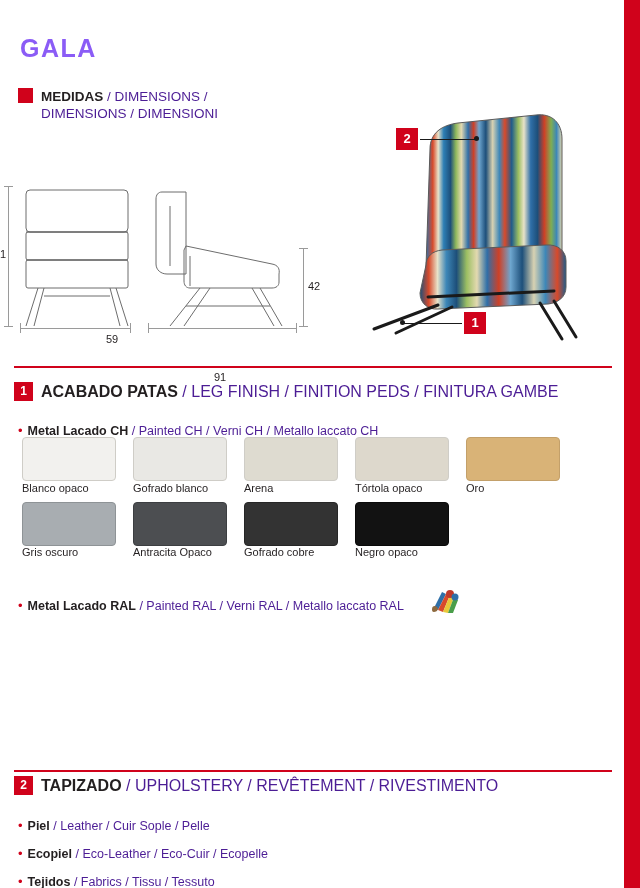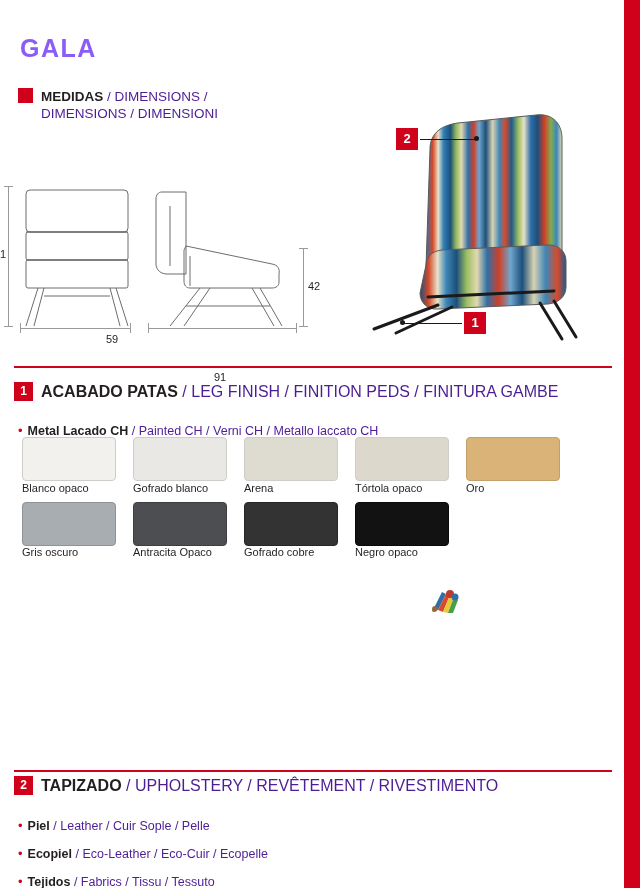--- a/index.html
+++ b/index.html
@@ -354,20 +354,23 @@
 
   <div class="swatch" style="left:133px; top:502px; background:#4c4e51; border:1px solid #3c3e41;"></div>
   <div class="swatch-label" style="left:133px; top:546px;">Antracita Opaco</div>
 
   <div class="swatch" style="left:244px; top:502px; background:#333333; border:1px solid #262626;"></div>
   <div class="swatch-label" style="left:244px; top:546px;">Gofrado cobre</div>
 
   <div class="swatch" style="left:355px; top:502px; background:#121212; border:1px solid #0a0a0a;"></div>
   <div class="swatch-label" style="left:355px; top:546px;">Negro opaco</div>
 
+  <div class="bullet" style="left:18px; top:592px;">
+    <span class="dotb">•</span><span class="b">Metal Lacado RAL</span><span class="lt"> / Painted RAL / Verni RAL / Metallo laccato RAL</span>
+  </div>
 
   <svg class="ral-wheel" style="left:430px; top:588px;" viewBox="0 0 30 26">
     <g>
       <path d="M4 20 L12 4 L16 6 L8 22 Z" fill="#2f6fa8"></path>
       <path d="M8 22 L16 6 L20 7 L13 24 Z" fill="#d84a2b"></path>
       <path d="M13 24 L20 7 L24 9 L18 25 Z" fill="#e8c93a"></path>
       <path d="M18 25 L24 9 L28 12 L23 25 Z" fill="#4a9e4a"></path>
       <path d="M2 21 C2 18 5 17 7 19 C9 21 7 24 4 24 C2 24 2 22 2 21 Z" fill="#8d6a3f"></path>
       <circle cx="20" cy="6" r="4" fill="#c0392b"></circle>
       <circle cx="25" cy="9" r="3.5" fill="#2f6fa8"></circle>

